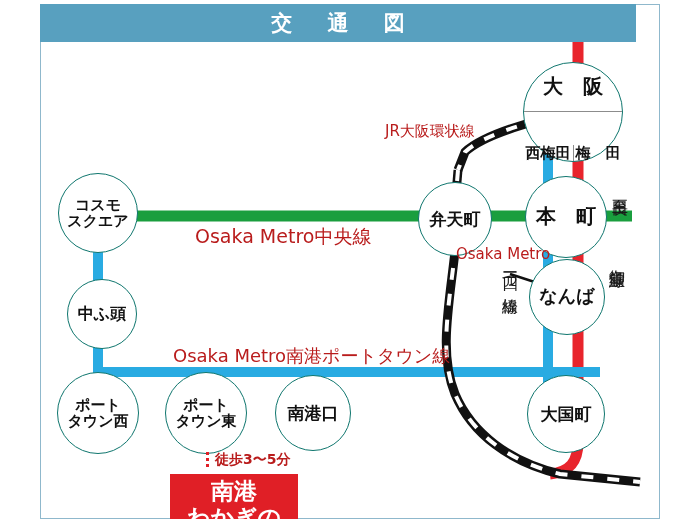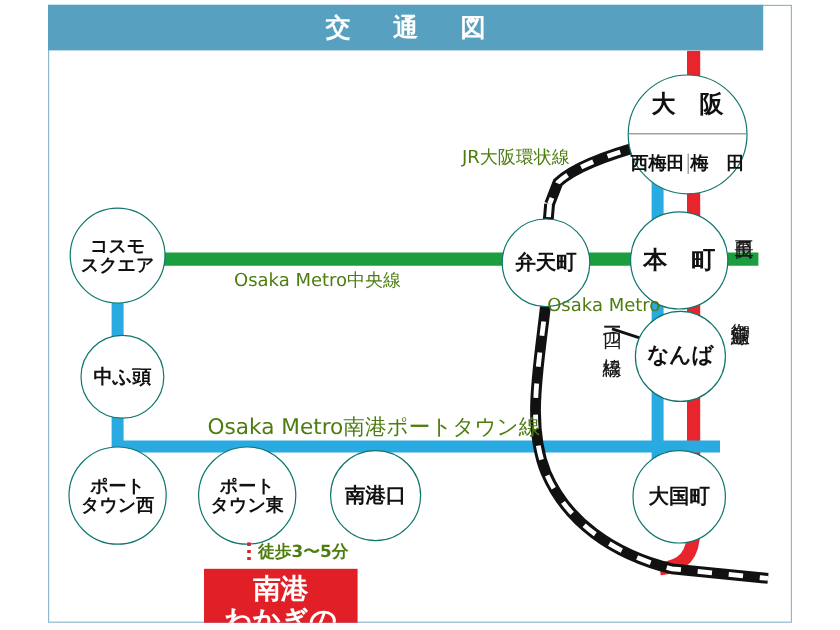--- a/index.html
+++ b/index.html
@@ -46,21 +46,21 @@
     font-weight:bold;
     line-height:1.08;
     text-align:center;
     box-sizing:border-box;
     z-index:6;
   }
   .stn .ln{display:block;white-space:nowrap;}
 
   
   .lbl{
-    position:absolute;color:#4d7c0f;
+    position:absolute;color:#b91c1c;
     font-family:"DejaVu Sans","Liberation Sans",sans-serif;
     white-space:nowrap;z-index:7;
   }
   .vlbl{
     position:absolute;color:#1a1a1a;
     font-family:"DejaVu Sans","Liberation Sans",sans-serif;
     writing-mode:vertical-rl;text-orientation:upright;
     letter-spacing:1px;z-index:7;line-height:1;
   }
 
@@ -170,27 +170,27 @@
 
     <div class="stn" style="left:485px;top:134px;width:82px;height:82px;font-size:20px;">
       <span class="ln">本　町</span>
     </div>
 
     <div class="stn" style="left:483px;top:20px;width:100px;height:100px;padding:0;">
       <div style="display:flex;align-items:center;justify-content:center;height:50%;width:100%;
                   font-size:20px;border-bottom:1px solid #8c8c8c;box-sizing:border-box;">
         <span class="ln">大　阪</span>
       </div>
-      <div style="display:flex;align-items:center;justify-content:center;height:50%;width:100%;font-size:15px;">
+      <div style="display:flex;align-items:flex-end;justify-content:center;height:50%;width:100%;font-size:15px;">
         <span class="ln" style="padding-right:2px;border-right:1px solid #8c8c8c;">西梅田</span>
         <span class="ln" style="padding-left:2px;">梅　田</span>
       </div>
     </div>
 
-    <div class="lbl" style="left:155px;top:182px;font-size:15px;">Osaka Metro中央線</div>
+    <div class="lbl" style="left:155px;top:182px;font-size:19px;">Osaka Metro中央線</div>
 
     <div class="lbl" style="left:133px;top:302px;font-size:18px;">Osaka Metro南港ポートタウン線</div>
 
     <div class="lbl" style="left:345px;top:80px;font-size:15px;">JR大阪環状線</div>
 
     <div class="lbl" style="left:416px;top:203px;font-size:15px;">Osaka Metro</div>
 
     <div class="vlbl" style="left:462px;top:222px;font-size:16px;">ー四つ橋線</div>
 
     <div class="vlbl" style="left:569px;top:215px;font-size:16px;">御堂筋線</div>

